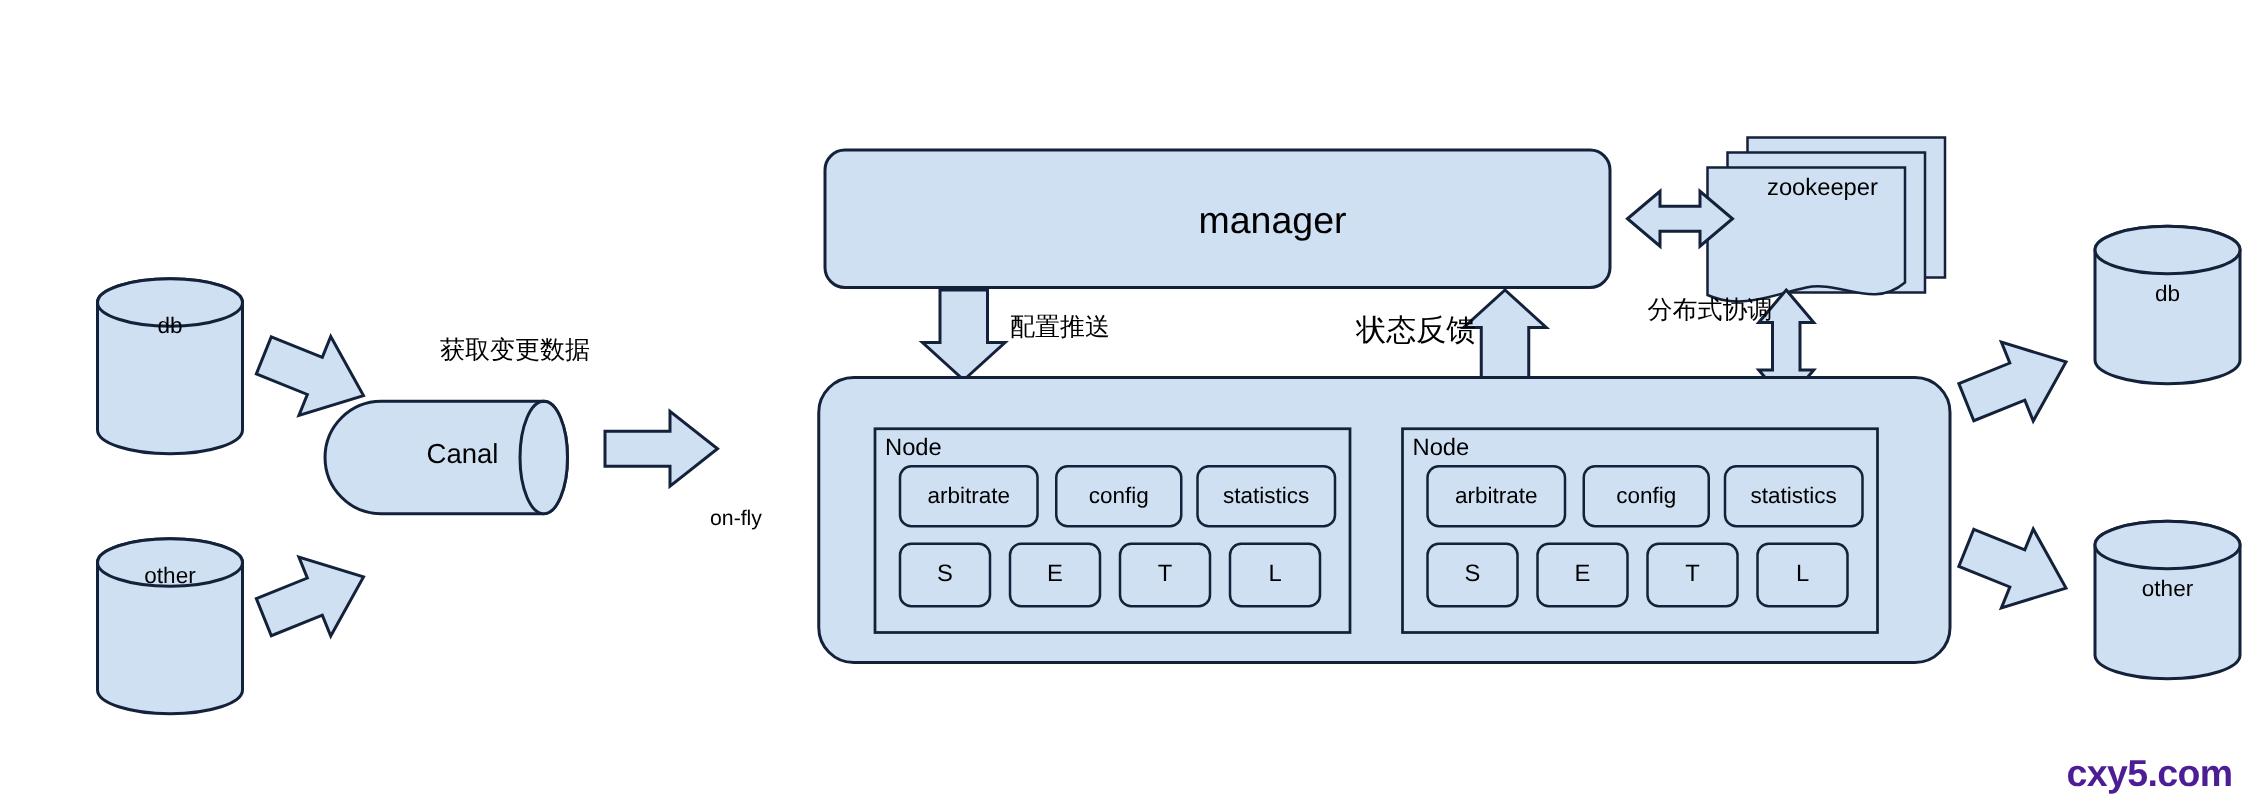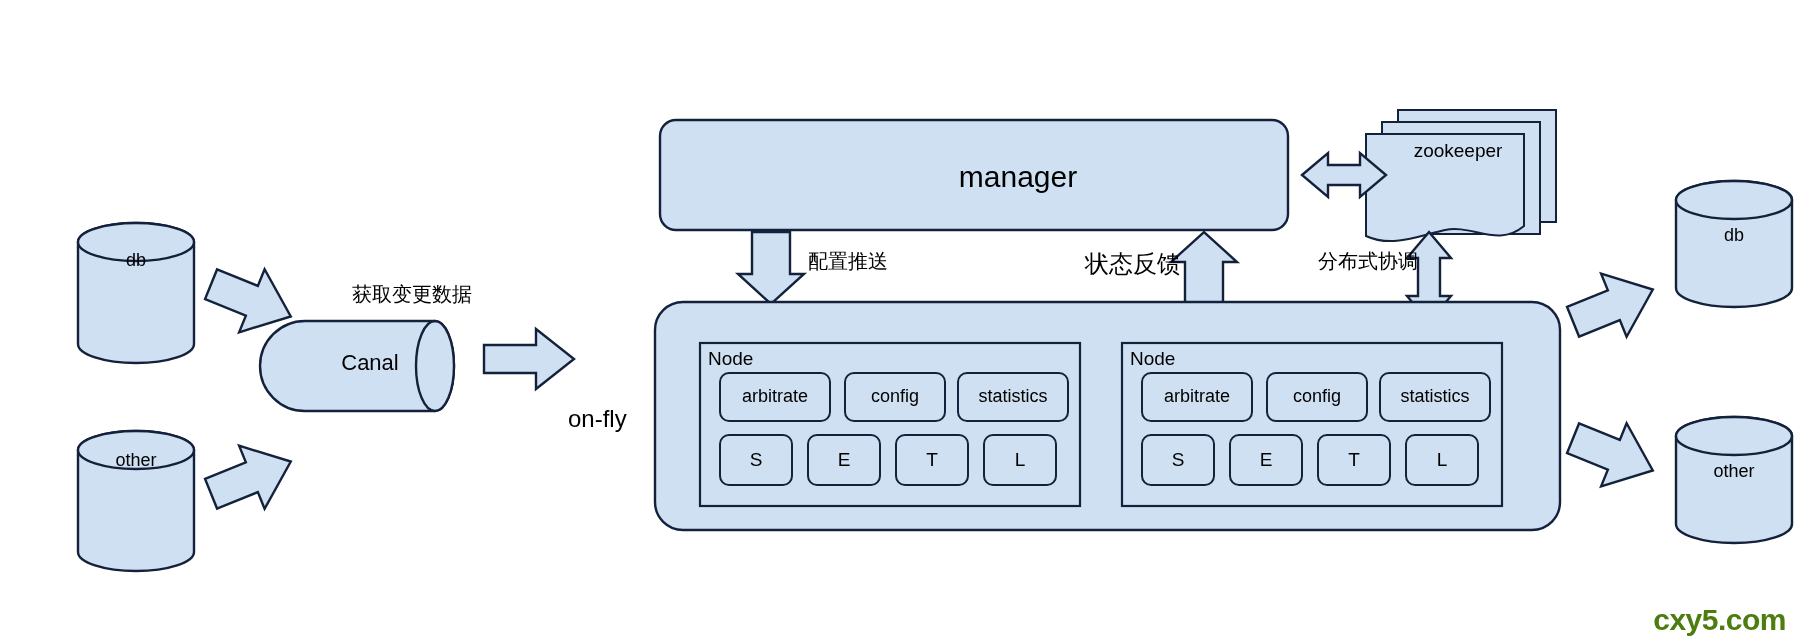--- a/index.html
+++ b/index.html
@@ -1,20 +1,20 @@
 <!DOCTYPE html>
 <html><head>
 <meta charset="utf-8">
 <style>
   html,body{margin:0;padding:0;background:#ffffff;}
   body{width:1800px;height:643px;font-family:"Liberation Sans","DejaVu Sans",sans-serif;overflow:hidden;}
   #stage{position:relative;width:1800px;height:643px;}
   svg.layer{position:absolute;left:0;top:0;width:1800px;height:643px;}
   .lbl{position:absolute;font-family:"Liberation Sans","DejaVu Sans",sans-serif;color:#000;white-space:nowrap;}
-  .watermark{position:absolute;right:14px;bottom:6px;color:#4d7c0f;font-weight:bold;font-size:30px;
+  .watermark{position:absolute;right:14px;bottom:6px;color:#4c1d95;font-weight:bold;font-size:30px;
              font-family:"Liberation Sans","DejaVu Sans",sans-serif;letter-spacing:-0.5px;}
 </style>
 </head>
 <body>
 
 <div id="stage">
 
   <svg class="layer" viewBox="0 0 1800 643">
     <defs>
       <style>
@@ -162,25 +162,25 @@
 
   <div class="lbl" style="left:1130px;top:348px;font-size:19px;">Node</div>
   <div class="lbl" style="left:1142px;top:386px;width:110px;text-align:center;font-size:18px;">arbitrate</div>
   <div class="lbl" style="left:1267px;top:386px;width:100px;text-align:center;font-size:18px;">config</div>
   <div class="lbl" style="left:1380px;top:386px;width:110px;text-align:center;font-size:18px;">statistics</div>
   <div class="lbl" style="left:1142px;top:449px;width:72px;text-align:center;font-size:19px;">S</div>
   <div class="lbl" style="left:1230px;top:449px;width:72px;text-align:center;font-size:19px;">E</div>
   <div class="lbl" style="left:1318px;top:449px;width:72px;text-align:center;font-size:19px;">T</div>
   <div class="lbl" style="left:1406px;top:449px;width:72px;text-align:center;font-size:19px;">L</div>
 
-  <div class="lbl" style="left:352px;top:281px;font-size:20px;">获取变更数据</div>
+  <div class="lbl" style="left:352px;top:266px;font-size:20px;">获取变更数据</div>
 
-  <div class="lbl" style="left:568px;top:405px;font-size:24px;">on-fly</div>
+  <div class="lbl" style="left:568px;top:405px;font-size:17px;">on-fly</div>
 
   <div class="lbl" style="left:808px;top:248px;font-size:20px;">配置推送</div>
 
   <div class="lbl" style="left:1085px;top:248px;font-size:24px;">状态反馈</div>
 
-  <div class="lbl" style="left:1318px;top:234px;font-size:20px;margin-top:14px;">分布式协调</div>
+  <div class="lbl" style="left:1318px;top:234px;font-size:20px;">分布式协调</div>
 
   <div class="watermark">cxy5.com</div>
 
 </div>
 
 </body></html>

